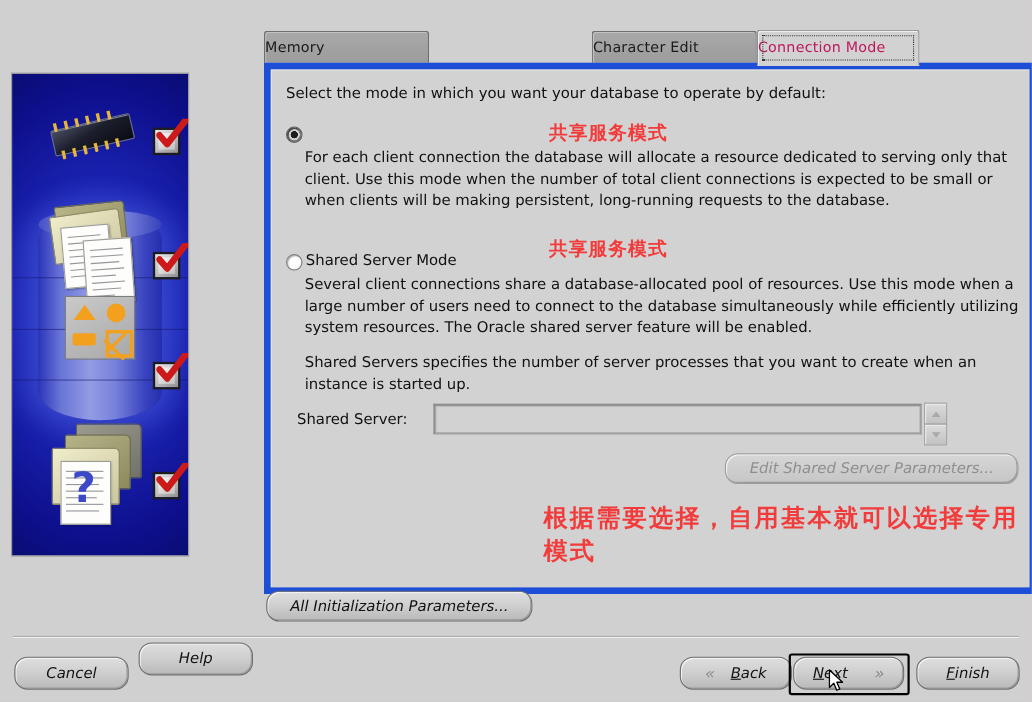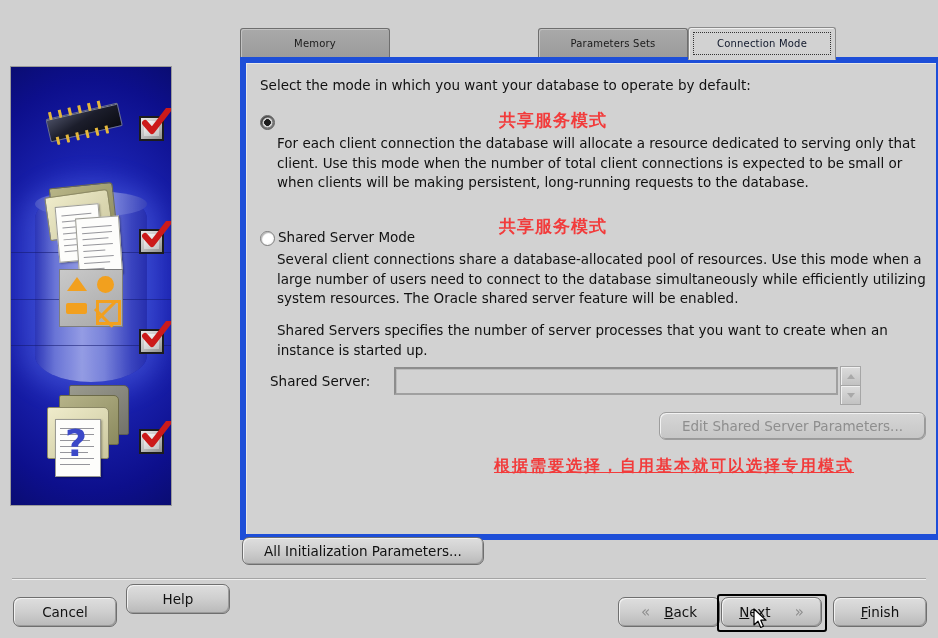--- a/index.html
+++ b/index.html
@@ -66,28 +66,28 @@
     background:linear-gradient(145deg,#fafafa,#c0c0c0);}
   .tick{position:absolute;left:3px;top:-4px;width:30px;height:30px;}
 
   
   .tabstrip{position:absolute;left:240px;top:28px;height:29px;width:690px;}
   .tab{
     position:absolute;top:0;height:29px;
     background:linear-gradient(180deg,#a9a9a9,#9b9b9b);
     border:1px solid #6e6e6e;border-bottom:none;
     border-radius:3px 3px 0 0;
-    display:flex;align-items:center;justify-content:center;
-    color:#1a1a1a;font-size:10px;letter-spacing:.2px;
+    display:flex;align-items:center;
+    color:#1a1a1a;font-size:13px;letter-spacing:.2px;
     box-shadow:inset 1px 1px 0 #c2c2c2;
     cursor:default;
   }
   .tab.active{
     background:#d2d2d2;border:1px solid #8a8a8a;border-bottom:1px solid #d2d2d2;
-    height:31px;top:-1px;z-index:4;color:#0f172a;
+    height:31px;top:-1px;z-index:4;color:#be185d;
     box-shadow:inset 1px 1px 0 #efefef;
   }
   .tab.active .focusrect{
     position:absolute;left:4px;right:4px;top:4px;bottom:4px;
     border:1px dotted #333;
   }
 
   
   .panel{
     position:absolute;left:240px;top:57px;width:690px;height:471px;
@@ -102,44 +102,45 @@
     border:1px solid #5e5e5e;box-shadow:inset 1px 1px 1px rgba(0,0,0,.45);
   }
   .radio.off{
     background:radial-gradient(circle at 35% 32%,#ffffff 0 55%,#e2e2e2 100%);
     border:1px solid #7d7d7d;box-shadow:inset 1px 1px 1px rgba(0,0,0,.3);
   }
   .optlabel{position:absolute;font-size:13.5px;color:#111;}
   .body-txt{position:absolute;font-size:13.5px;line-height:19.5px;color:#111;}
   .cn{position:absolute;color:#f23b3b;font-size:17px;font-weight:bold;
       font-family:"DejaVu Sans","Liberation Sans",sans-serif;letter-spacing:1px;}
-  .cn-big{font-size:16px;letter-spacing:2px;text-decoration:underline;}
+  .cn-big{font-size:22px;letter-spacing:2px;}
 
   .fieldlabel{position:absolute;font-size:13.5px;color:#111;}
   .textfield{
     position:absolute;background:#d2d2d2;
     border:2px solid #a0a0a0;border-top-color:#8d8d8d;border-left-color:#8d8d8d;
     box-shadow:inset 1px 1px 0 #bcbcbc;
   }
   .spinner{position:absolute;width:19px;}
   .spinbtn{
     width:19px;height:18px;background:linear-gradient(180deg,#dcdcdc,#c2c2c2);
     border:1px solid #a6a6a6;box-shadow:inset 1px 1px 0 #f0f0f0;
     display:flex;align-items:center;justify-content:center;
   }
   .arrow-up{width:0;height:0;border-left:4px solid transparent;border-right:4px solid transparent;border-bottom:5px solid #a9a9a9;}
   .arrow-dn{width:0;height:0;border-left:4px solid transparent;border-right:4px solid transparent;border-top:5px solid #a9a9a9;}
 
   .btn{
     position:absolute;
     background:linear-gradient(180deg,#dedede 0%,#cfcfcf 48%,#b9b9b9 100%);
-    border:1px solid #6f6f6f;border-radius:7px;
+    border:1px solid #6f6f6f;border-radius:12px;
     display:flex;align-items:center;justify-content:center;
     font-size:13.5px;color:#111;cursor:default;
     box-shadow:inset 1px 1px 0 #f2f2f2, inset -1px -1px 0 #9a9a9a;
+    font-style:italic;
   }
   .btn.disabled{color:#8e8e8e;background:linear-gradient(180deg,#d6d6d6,#c6c6c6);border-color:#9d9d9d;}
   .btn .u{text-decoration:underline;}
 
   .divider{position:absolute;background:#a4a4a4;height:1px;}
   .divider.hi{background:#efefef;height:1px;}
 
   .focusblk{position:absolute;border:2px solid #000;border-radius:3px;}
 
   .cursor{position:absolute;width:14px;height:21px;pointer-events:none;}
@@ -240,21 +241,21 @@
         <path d="M3 15 L10 23 L27 1" stroke="#cc1a1a" stroke-width="6" fill="none" stroke-linecap="round" stroke-linejoin="round"></path>
       </svg>
     </div>
   </div>
 
   <div class="tabstrip">
     <div class="tab" style="left:0px;width:148px">
       <span>Memory</span>
     </div>
     <div class="tab" style="left:298px;width:148px">
-      <span>Parameters Sets</span>
+      <span>Character Edit</span>
     </div>
     <div class="tab active" style="left:448px;width:146px">
       <span>Connection Mode</span>
       <span class="focusrect"></span>
     </div>
   </div>
 
   <div class="panel">
 
     <div class="intro">Select the mode in which you want your database to operate by default:</div>

